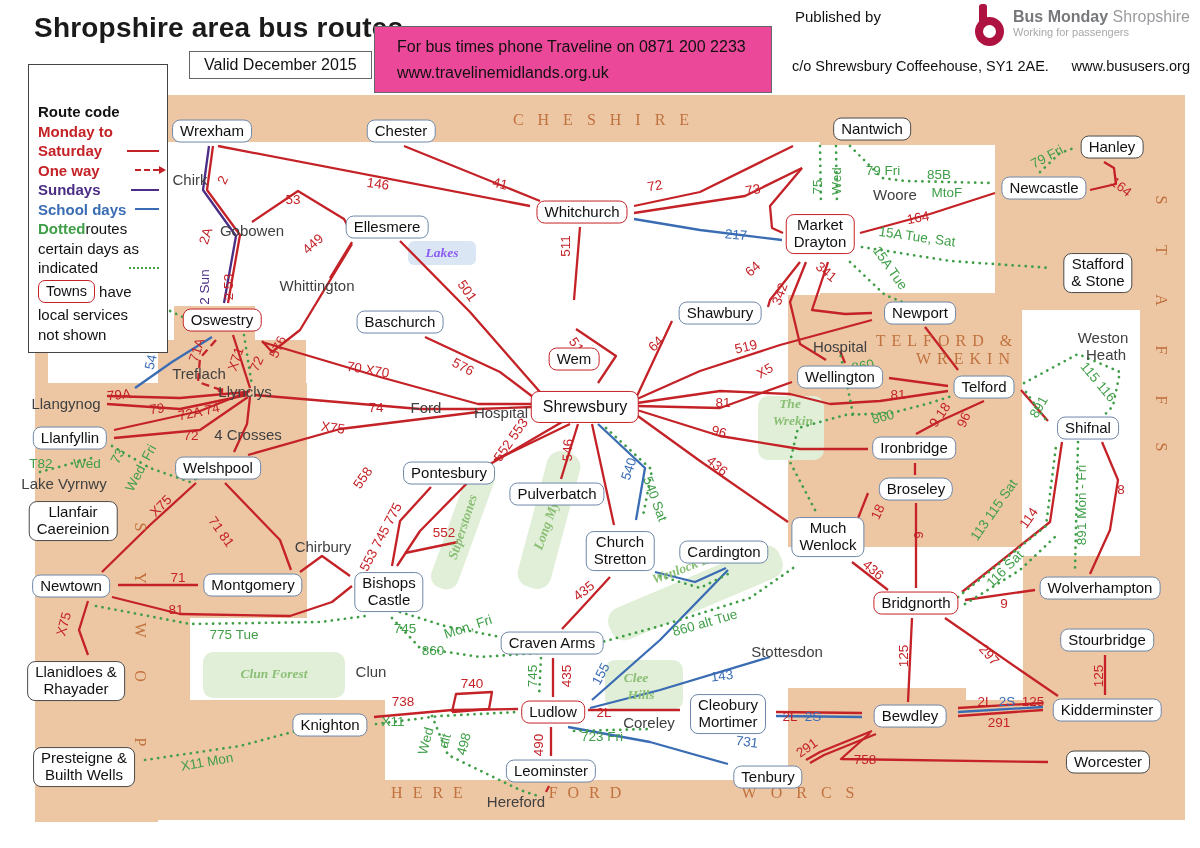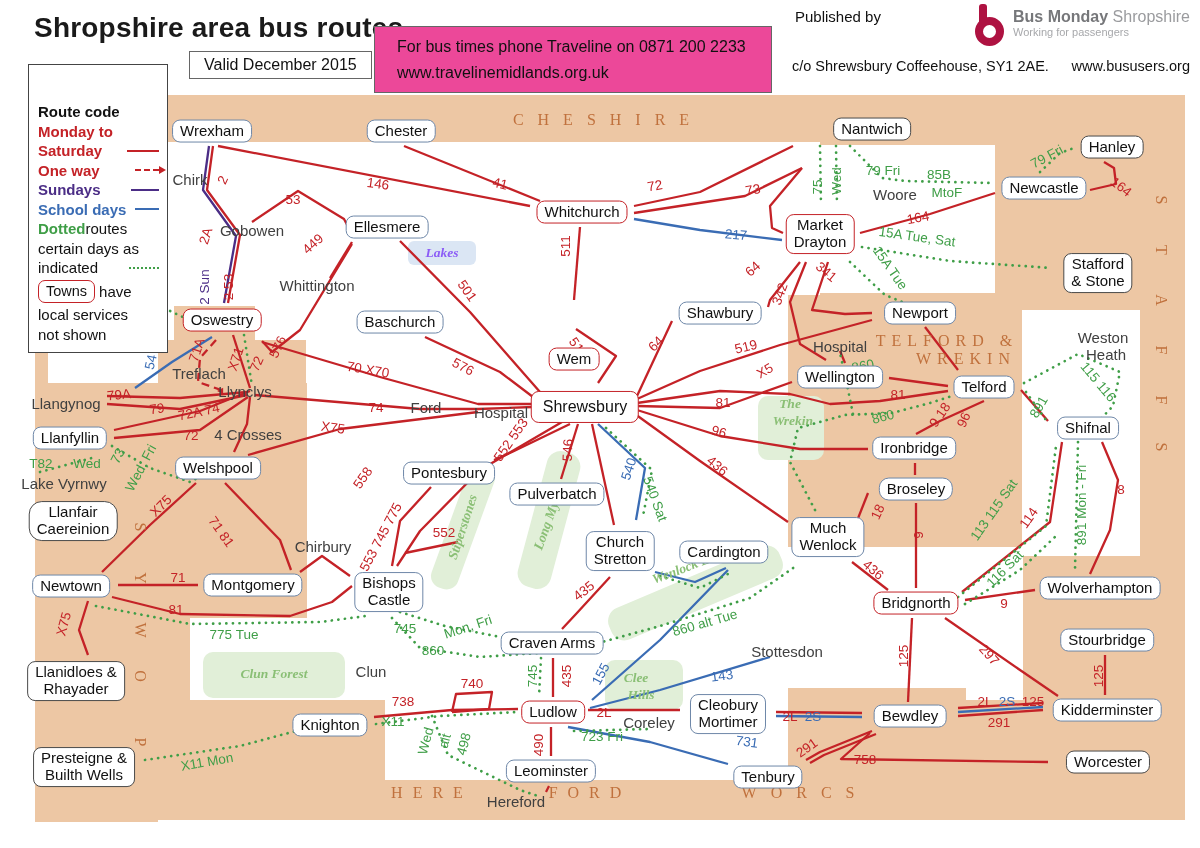--- a/index.html
+++ b/index.html
@@ -415,21 +415,21 @@
         </div>
         <div class="town s-b" style="left: 1088px; top: 428px; transform: translate(-50%, -50%); position: absolute;">
           <div>Shifnal</div>
         </div>
         <div class="town s-b" style="left: 70px; top: 438px; transform: translate(-50%, -50%); position: absolute;">
           <div>Llanfyllin</div>
         </div>
         <div class="town s-b" style="left: 206px; top: 468px; transform: translate(-50%, -50%); position: absolute; margin-left: 12px;">
           <div>Welshpool</div>
         </div>
-        <div class="town s-d" style="left: 73px; top: 521px; transform: translate(-50%, -50%); position: absolute; border-radius: 13px;">
+        <div class="town s-d" style="left: 73px; top: 521px; transform: translate(-50%, -50%); position: absolute;">
           <div>Llanfair</div>
           <div>Caereinion</div>
         </div>
         <div class="town s-b" style="left: 914px; top: 448px; transform: translate(-50%, -50%); position: absolute;">
           <div>Ironbridge</div>
         </div>
         <div class="town s-b" style="left: 916px; top: 489px; transform: translate(-50%, -50%); position: absolute; border-radius: 10px;">
           <div>Broseley</div>
         </div>
         <div class="town s-b" style="left: 449px; top: 473px; transform: translate(-50%, -50%); position: absolute;">

